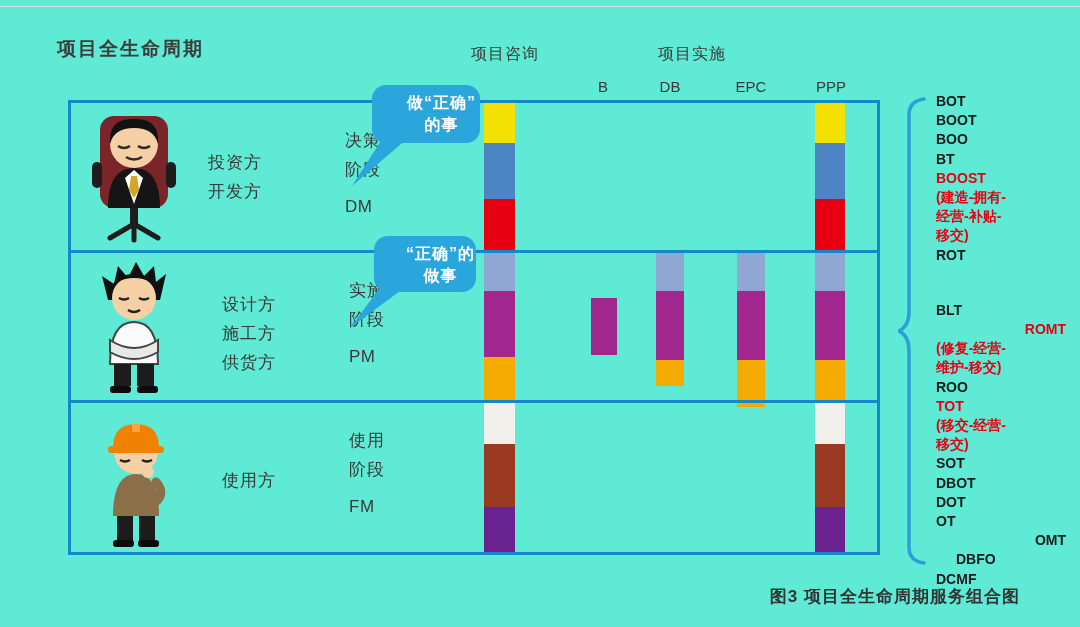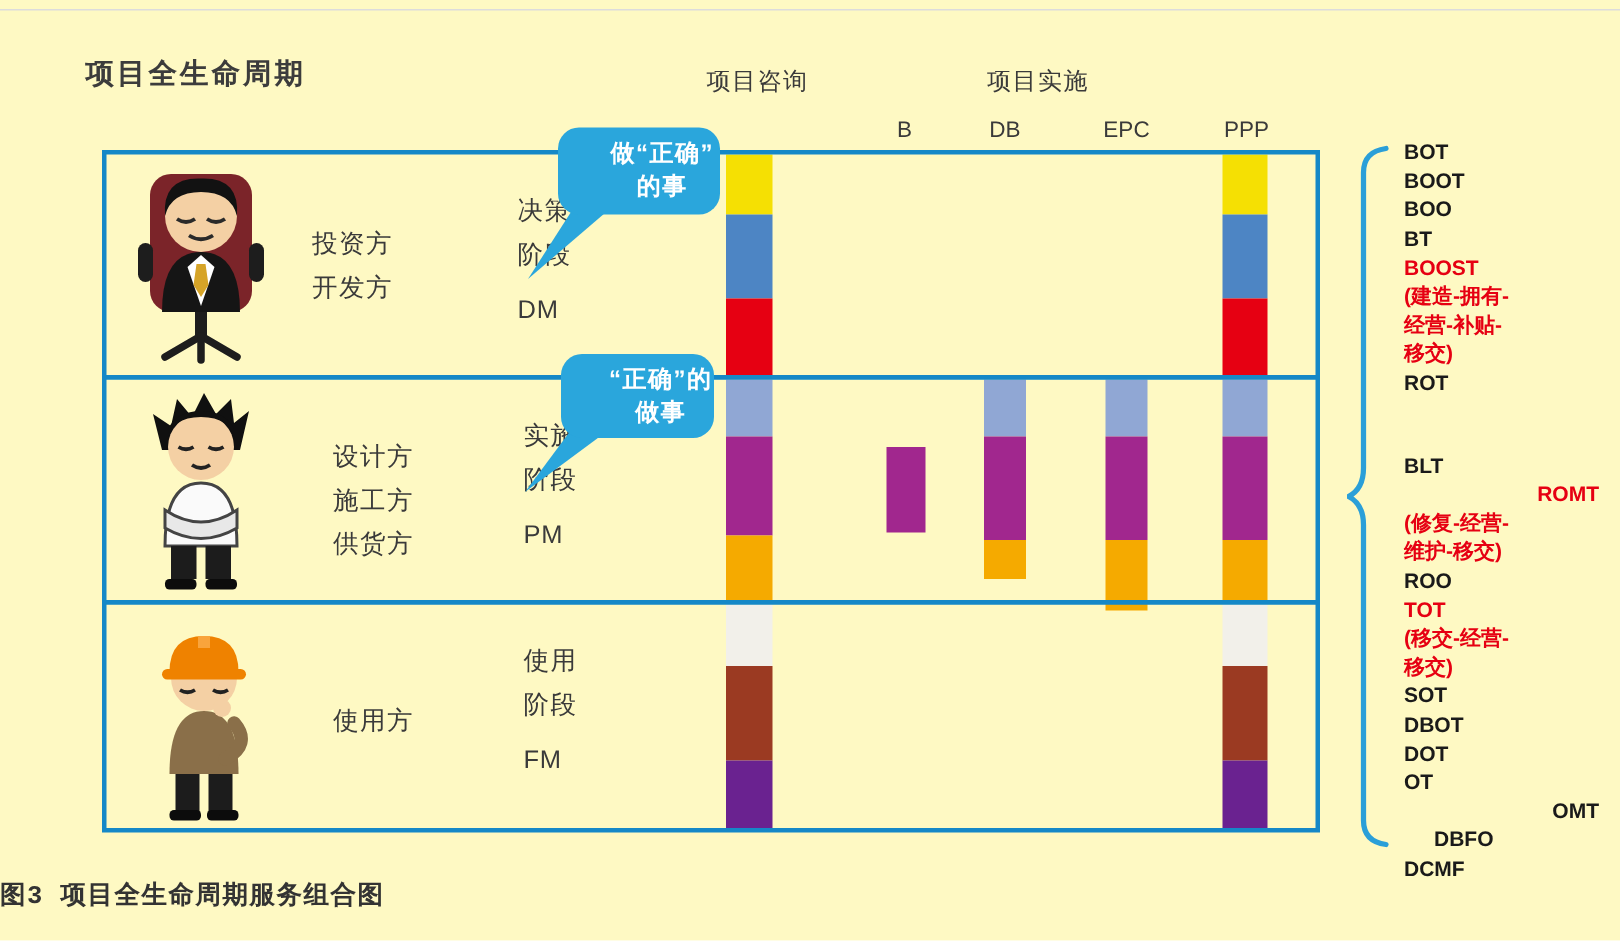--- a/index.html
+++ b/index.html
@@ -1,18 +1,18 @@
 <!DOCTYPE html>
 <html><head>
 <meta charset="utf-8">
 <style>
   * { margin:0; padding:0; box-sizing:border-box; }
   html,body { background:#ffffff; }
   body { font-family:"Liberation Sans","DejaVu Sans",sans-serif; color:#3a3a3a; }
-  .canvas { position:relative; width:1080px; height:627px; background:#fef9c3; overflow:hidden; }
+  .canvas { position:relative; width:1080px; height:627px; background:#5eead4; overflow:hidden; }
   .abs { position:absolute; }
   .top-line { left:0; top:6px; width:1080px; height:1px; background:#dcdcdc; }
   .title { left:57px; top:36px; font-size:19px; font-weight:bold; color:#3c3c3c; letter-spacing:2px; z-index:4; }
   .hdr { font-size:16px; color:#3a3a3a; text-align:center; z-index:4; letter-spacing:1px; }
   .hdr-consulting { left:455px; top:44px; width:100px; }
   .hdr-implementation { left:630px; top:44px; width:124px; }
   .mode { font-size:15px; color:#3a3a3a; text-align:center; z-index:4; }
   .mode-b   { left:585px; top:78px; width:36px; }
   .mode-db  { left:650px; top:78px; width:40px; }
   .mode-epc { left:728px; top:78px; width:46px; }
@@ -34,21 +34,21 @@
   .bubble { border-radius:14px; color:#fff; font-weight:bold; font-size:16px; line-height:22px;
             text-align:center; padding-top:7px; z-index:6; letter-spacing:1px;padding-left:31px; }
   .bubble1 { left:372px; top:85px; width:108px; height:58px; }
   .bubble2 { left:374px; top:236px; width:102px; height:56px; }
   .tail { z-index:5; clip-path:polygon(55% 0, 100% 0, 0 100%); }
   .tail1 { left:352px; top:138px; width:56px; height:48px; }
   .tail2 { left:350px; top:288px; width:54px; height:40px; }
   .bracket { left:898px; top:96px; z-index:4; }
   .legend { left:936px; top:92px; width:130px; z-index:4; }
   .lg { font-size:14px; font-weight:bold; line-height:19.2px; white-space:nowrap; }
-  .caption { left:0; top:585px; width:1020px; text-align:left; font-size:17px; font-weight:bold; color:#333; letter-spacing:1px; z-index:4;font-family:Liberation Mono, monospace; }
+  .caption { left:0; top:585px; width:1020px; text-align:right; font-size:17px; font-weight:bold; color:#333; letter-spacing:1px; z-index:4; }
 </style>
 </head>
 <body>
 
 <div class="canvas">
 
   <div class="abs top-line"></div>
   <div class="abs title">项目全生命周期</div>
 
   <div class="abs hdr hdr-consulting">项目咨询</div>

